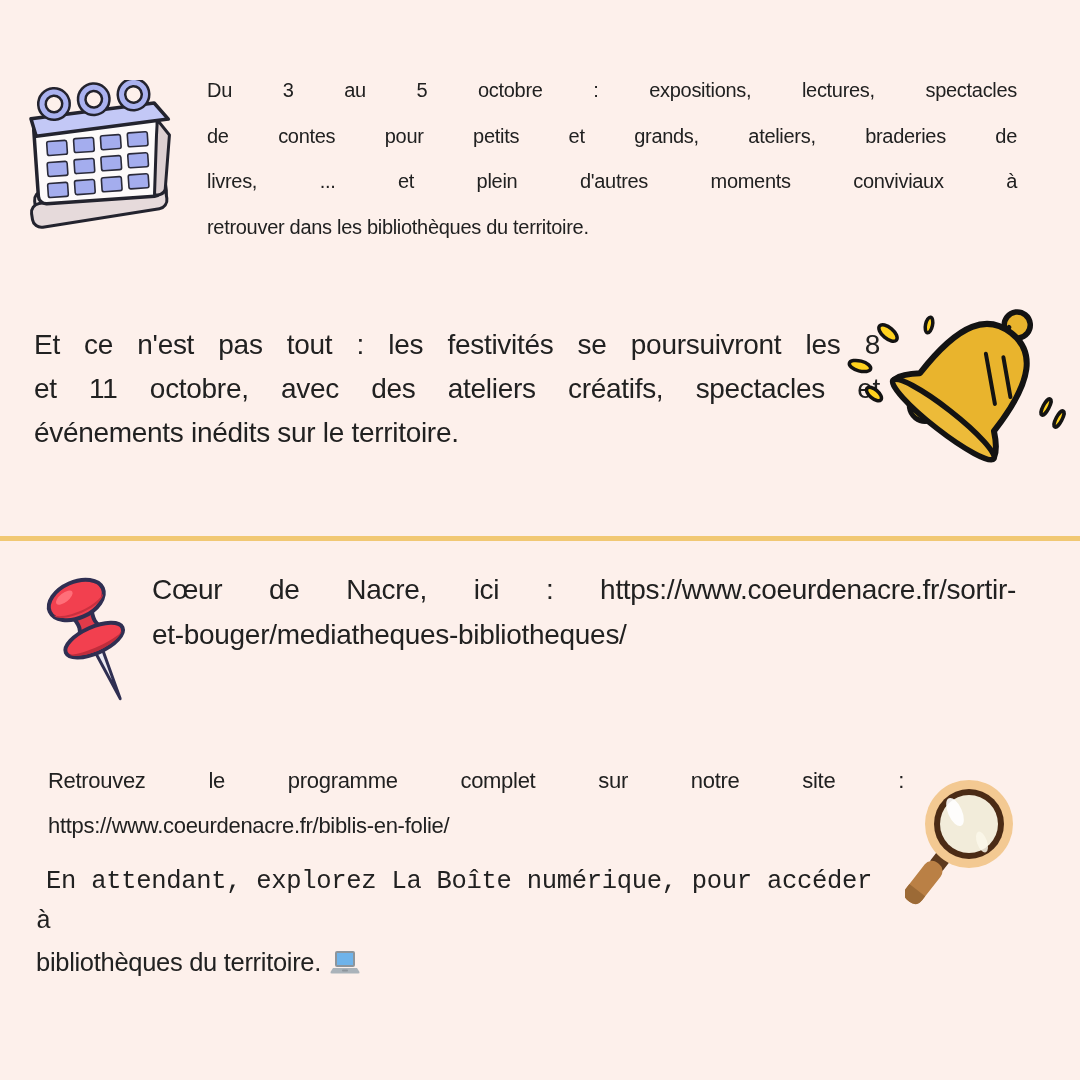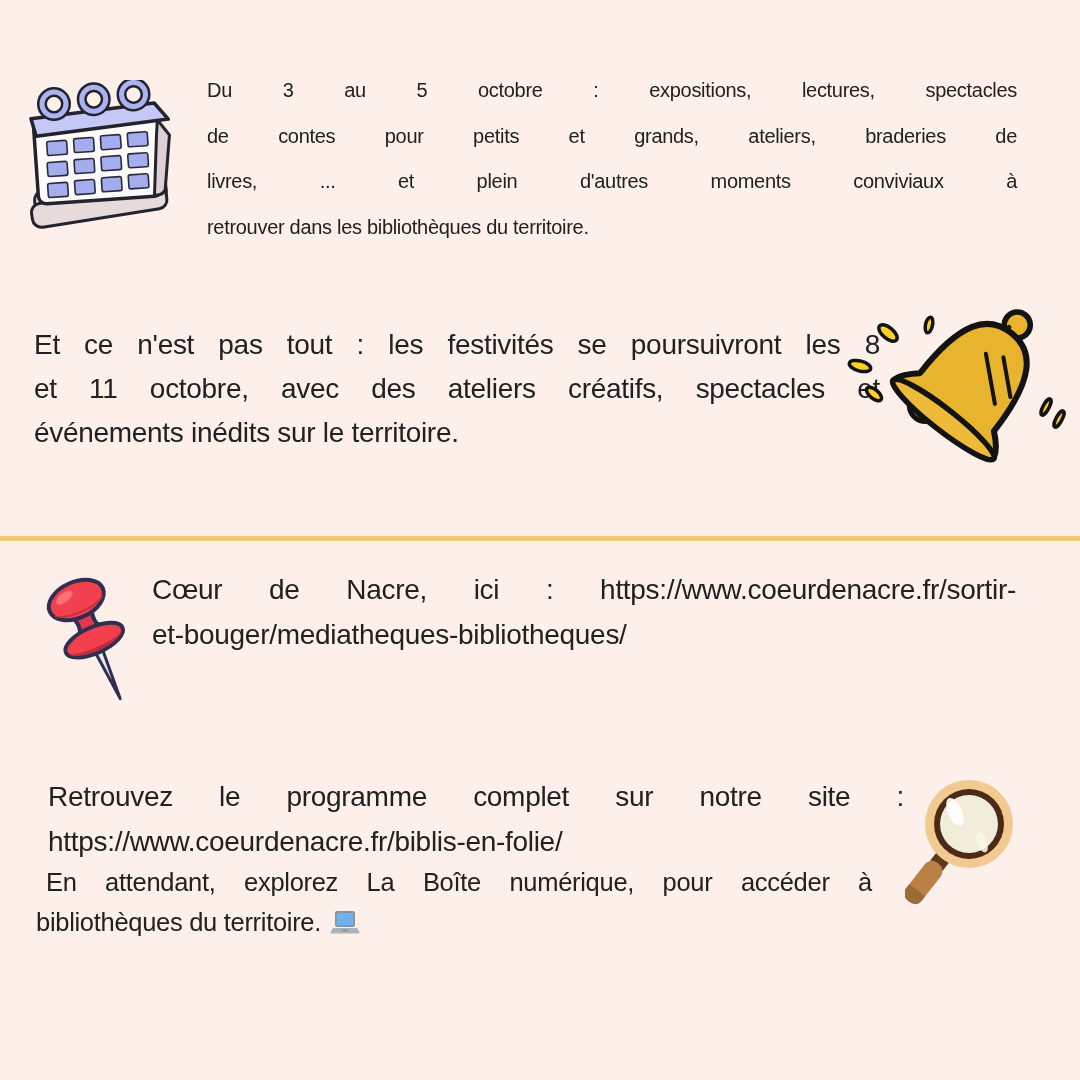--- a/index.html
+++ b/index.html
@@ -10,26 +10,26 @@
     color:#212121;
   }
   .para { position:absolute; }
   .line {
     text-align:justify;
     text-align-last:justify;
     letter-spacing:-0.3px;
     white-space:normal;
   }
   .line.last { text-align-last:left; }
-  .indent { text-indent:10px; }
+  .indent { text-indent:10px;font-family:Liberation Mono, monospace; }
 
   .para-events      { left:207px; top:68px;  width:810px; font-size:20px;   line-height:45.5px; }
   .para-festivities { left:34px;  top:323px; width:846px; font-size:28px;   line-height:44px; }
   .para-list        { left:152px; top:567px; width:864px; font-size:28px;   line-height:45px; }
-  .para-program     { left:48px;  top:774px; width:856px; font-size:28px;   line-height:45px; }
+  .para-program     { left:48px;  top:758px; width:856px; font-size:22px;   line-height:45px; }
   .para-digital     { left:36px;  top:862px; width:836px; font-size:25.5px; line-height:40px; }
 
   .divider {
     position:absolute; left:0; top:536px; width:1080px; height:5px;
     background:#f1c873;
   }
   .icon { position:absolute; }
   .icon-calendar  { left:14px;  top:80px;  width:170px; height:160px; }
   .icon-bell      { left:843px; top:288px; width:237px; height:200px; }
   .icon-pushpin   { left:40px;  top:568px; width:110px; height:148px; }

